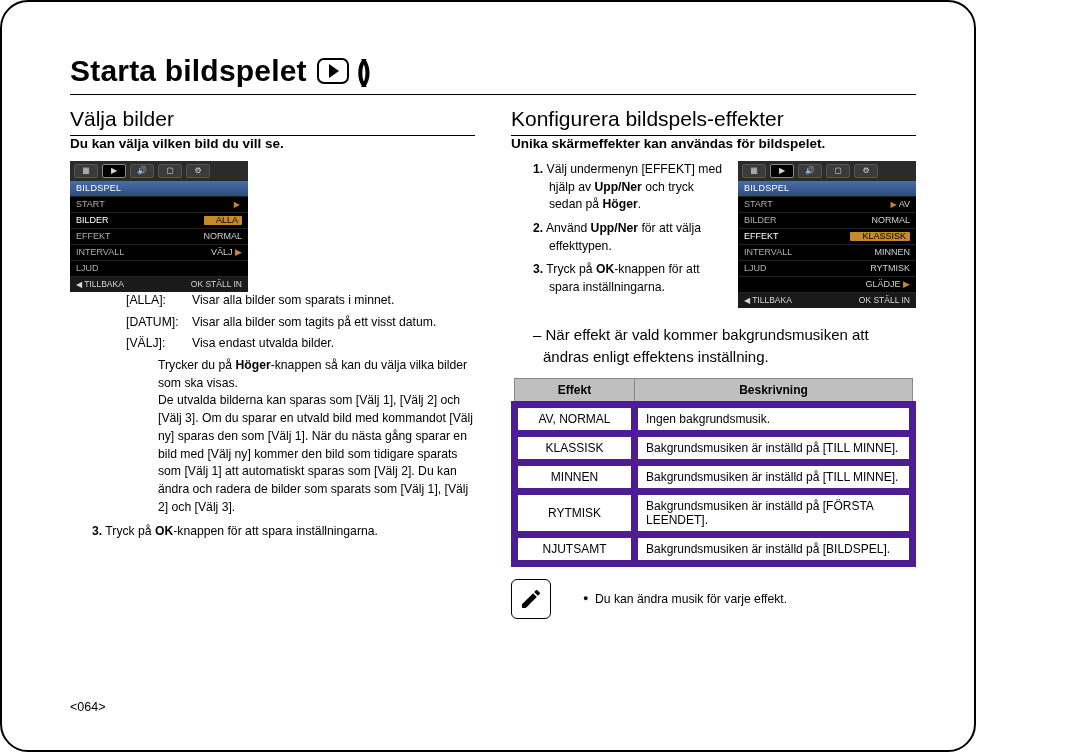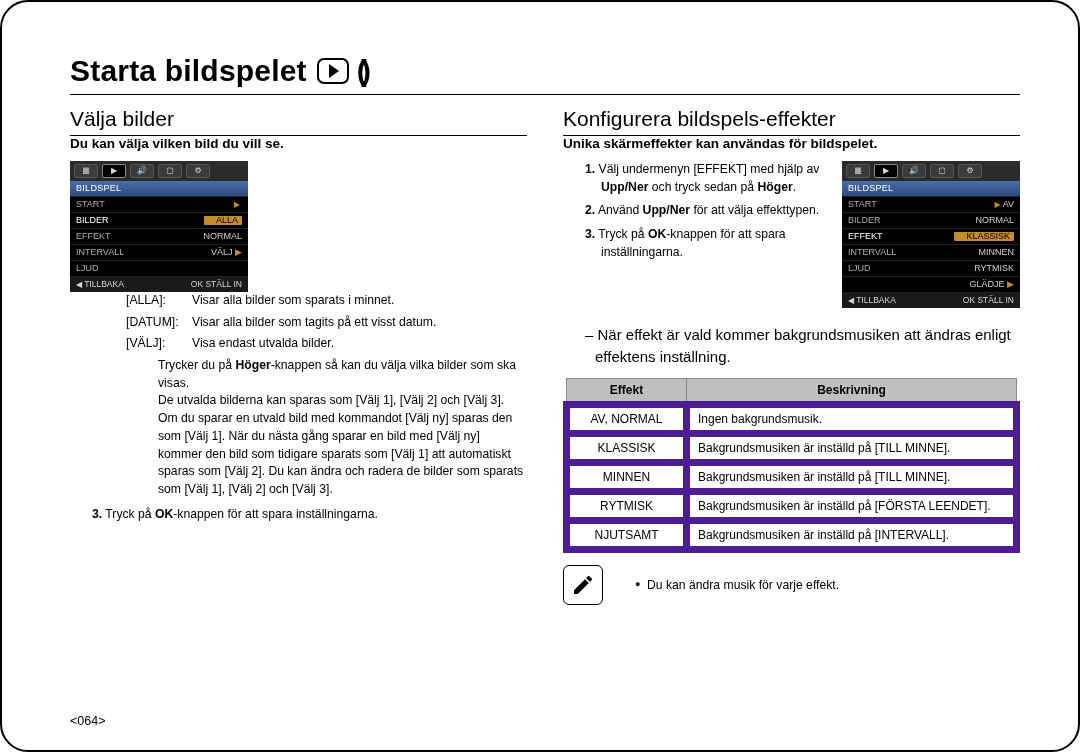--- a/index.html
+++ b/index.html
@@ -1,19 +1,19 @@
 <!DOCTYPE html>
 <html><head>
 <meta charset="utf-8">
 <style>
   * { box-sizing: border-box; margin: 0; padding: 0; }
   html, body { width: 1080px; height: 752px; font-family: Arial, Helvetica, sans-serif; color: #000; background: #fff; }
   .page {
     position: relative;
-    width: 1080px;
+    width: 976px;
     height: 752px;
     padding: 52px 58px 24px 68px;
     border: 2px solid #000;
     border-radius: 28px;
     margin: 0;
   }
   .page-title {
     font-size: 30px;
     font-weight: bold;
     letter-spacing: 0.2px;
@@ -156,21 +156,21 @@
     border-radius: 6px;
     display: flex; align-items: center; justify-content: center;
   }
   .note-icon svg { width: 24px; height: 24px; }
   .note-text { font-size: 12.2px; }
   .note-text::before { content: "● "; font-size: 9px; position: relative; top: -2px; margin-right: 4px;}
 
   .page-num {
     position: absolute;
     left: 68px;
-    bottom: 22px;
+    bottom: 36px;
     font-size: 12.5px;
   }
 </style>
 </head>
 <body>
 
 <div class="page">
 
   <div class="page-title">
     <span>Starta bildspelet</span>
@@ -318,21 +318,21 @@
           <tr>
               <td class="k">MINNEN</td>
               <td>Bakgrundsmusiken är inställd på [TILL MINNE].</td>
             </tr>
           <tr>
               <td class="k">RYTMISK</td>
               <td>Bakgrundsmusiken är inställd på [FÖRSTA LEENDET].</td>
             </tr>
           <tr>
               <td class="k">NJUTSAMT</td>
-              <td>Bakgrundsmusiken är inställd på [INTERVALL].</td>
+              <td>Bakgrundsmusiken är inställd på [BILDSPEL].</td>
             </tr>
         </tbody>
       </table>
 
       <div class="note-box">
         <div class="note-icon">
           <svg viewBox="0 0 24 24">
               <path d="M3 17.25V21h3.75L17.81 9.94l-3.75-3.75L3 17.25zM20.71 7.04a1 1 0 0 0 0-1.42l-2.34-2.33a1 1 0 0 0-1.41 0l-1.83 1.83 3.75 3.75 1.83-1.83z" fill="#000"></path>
             </svg>
         </div>

